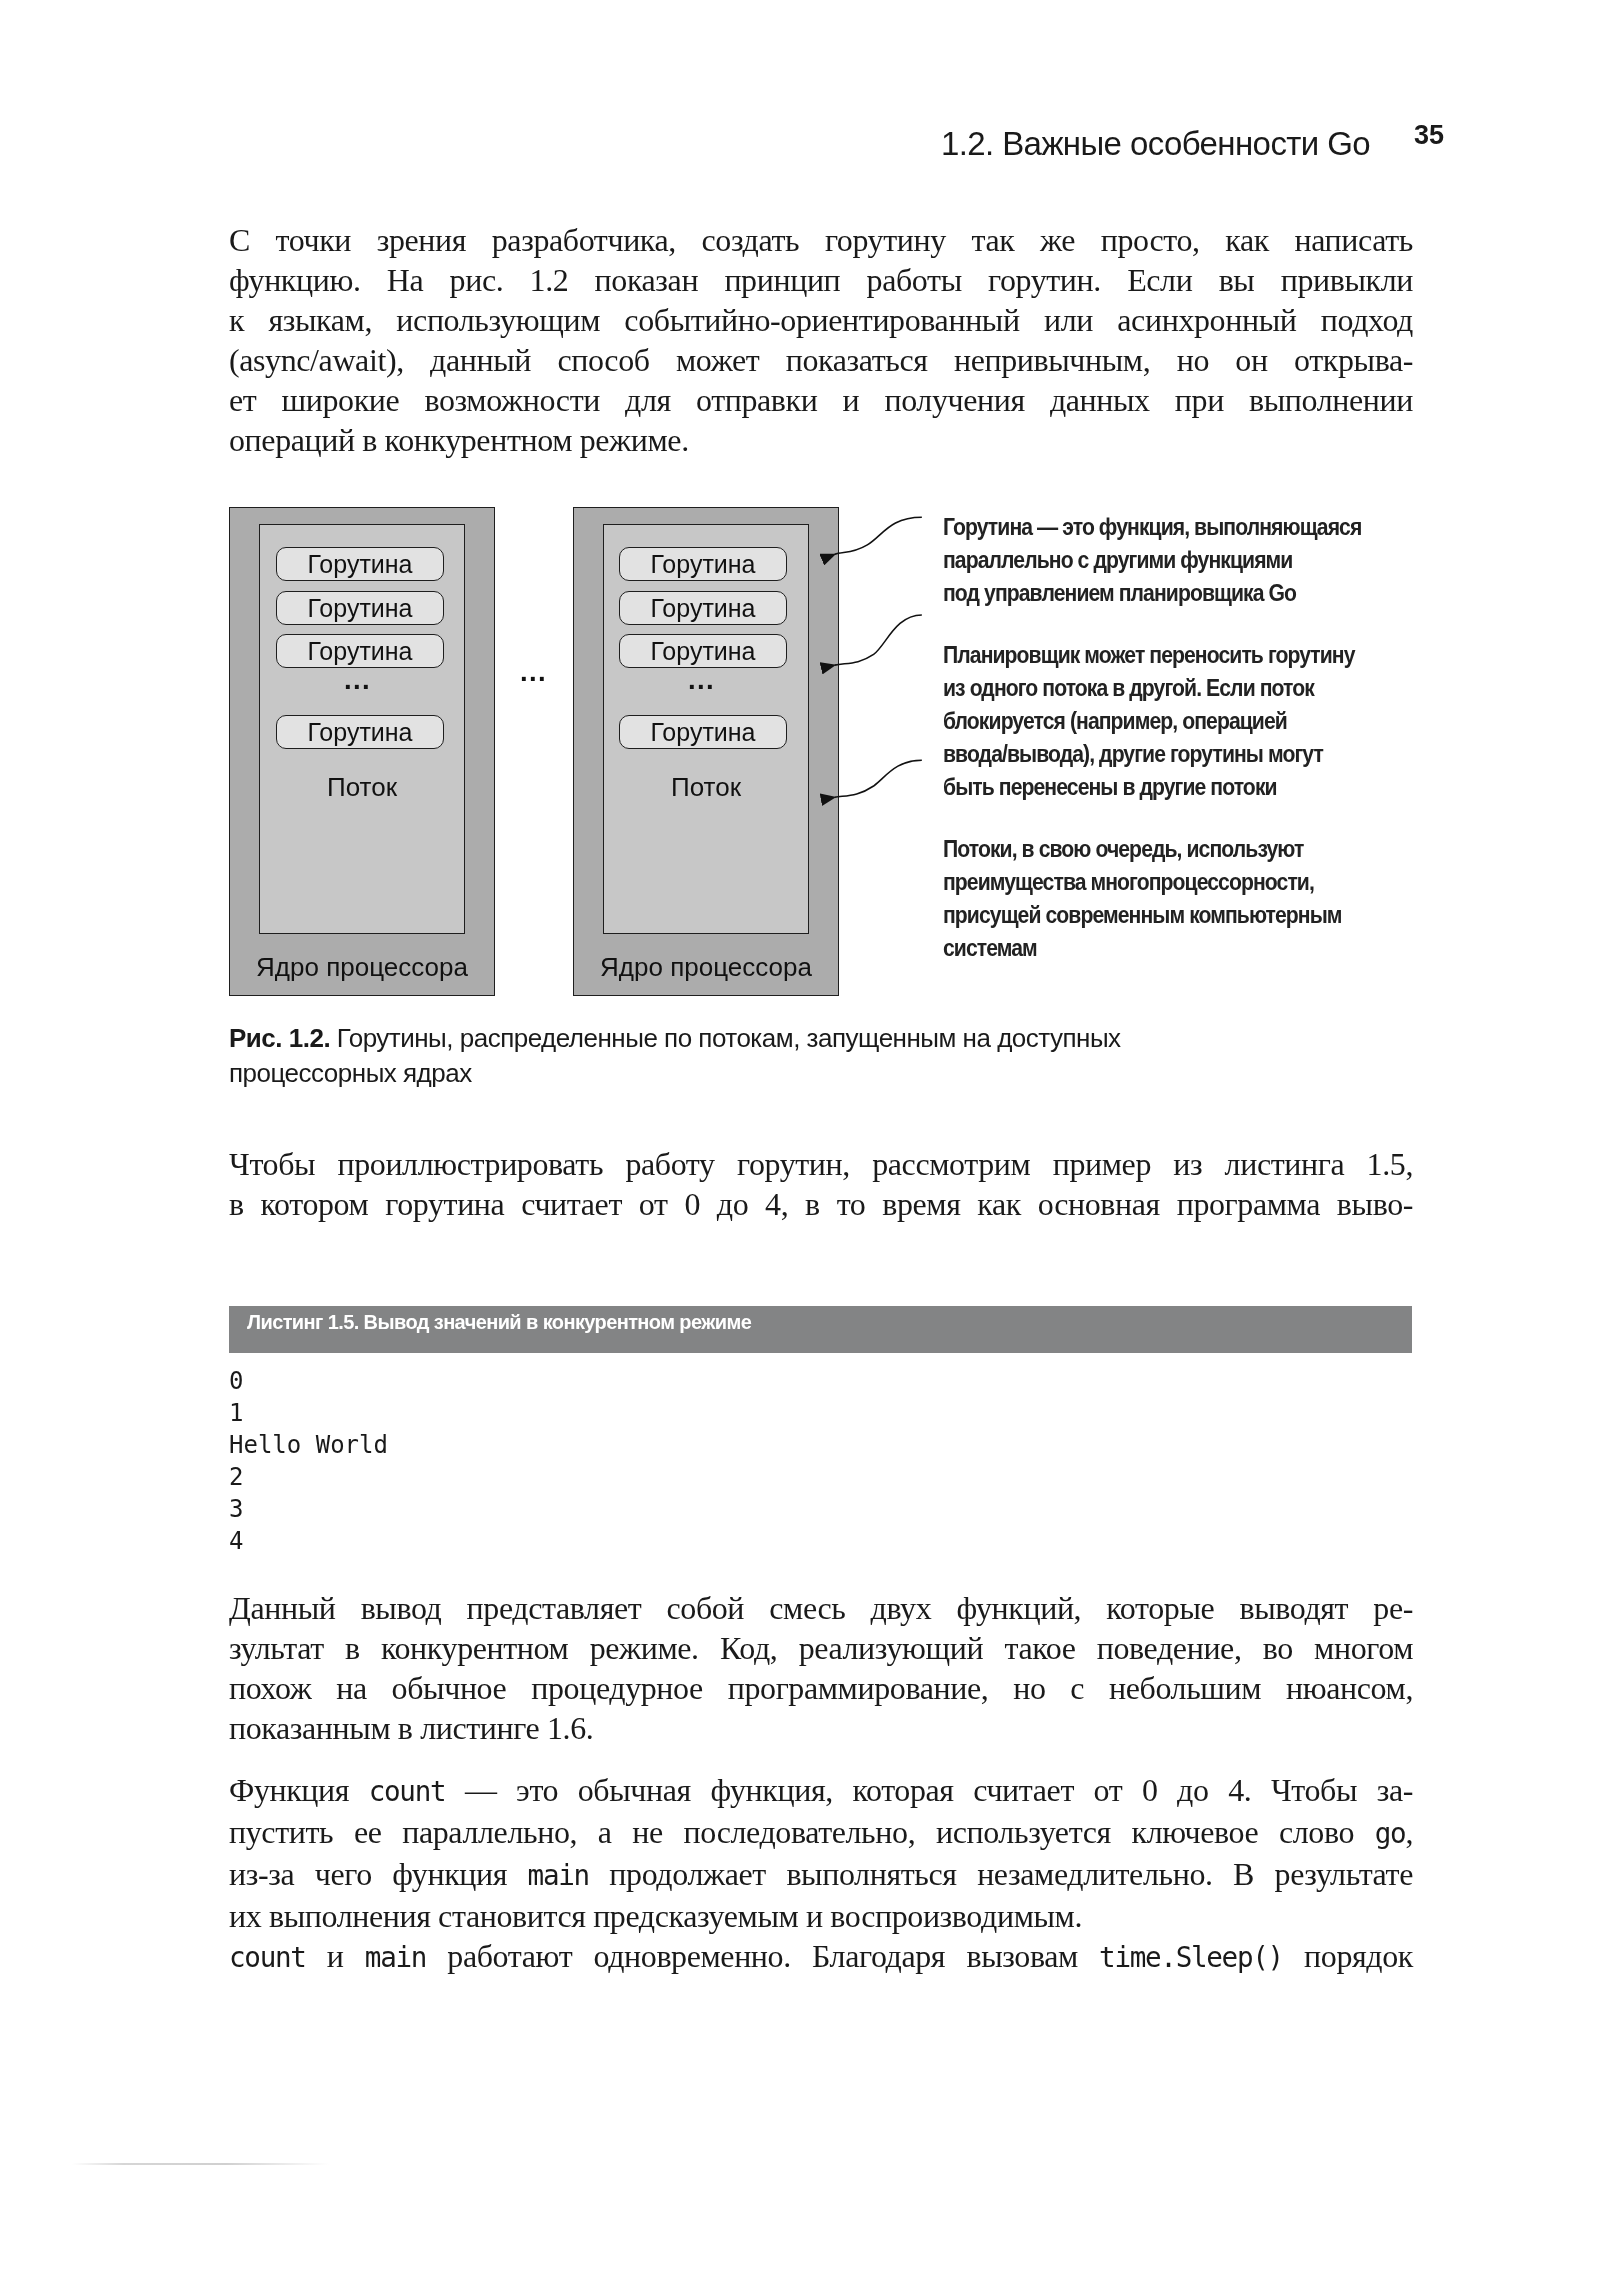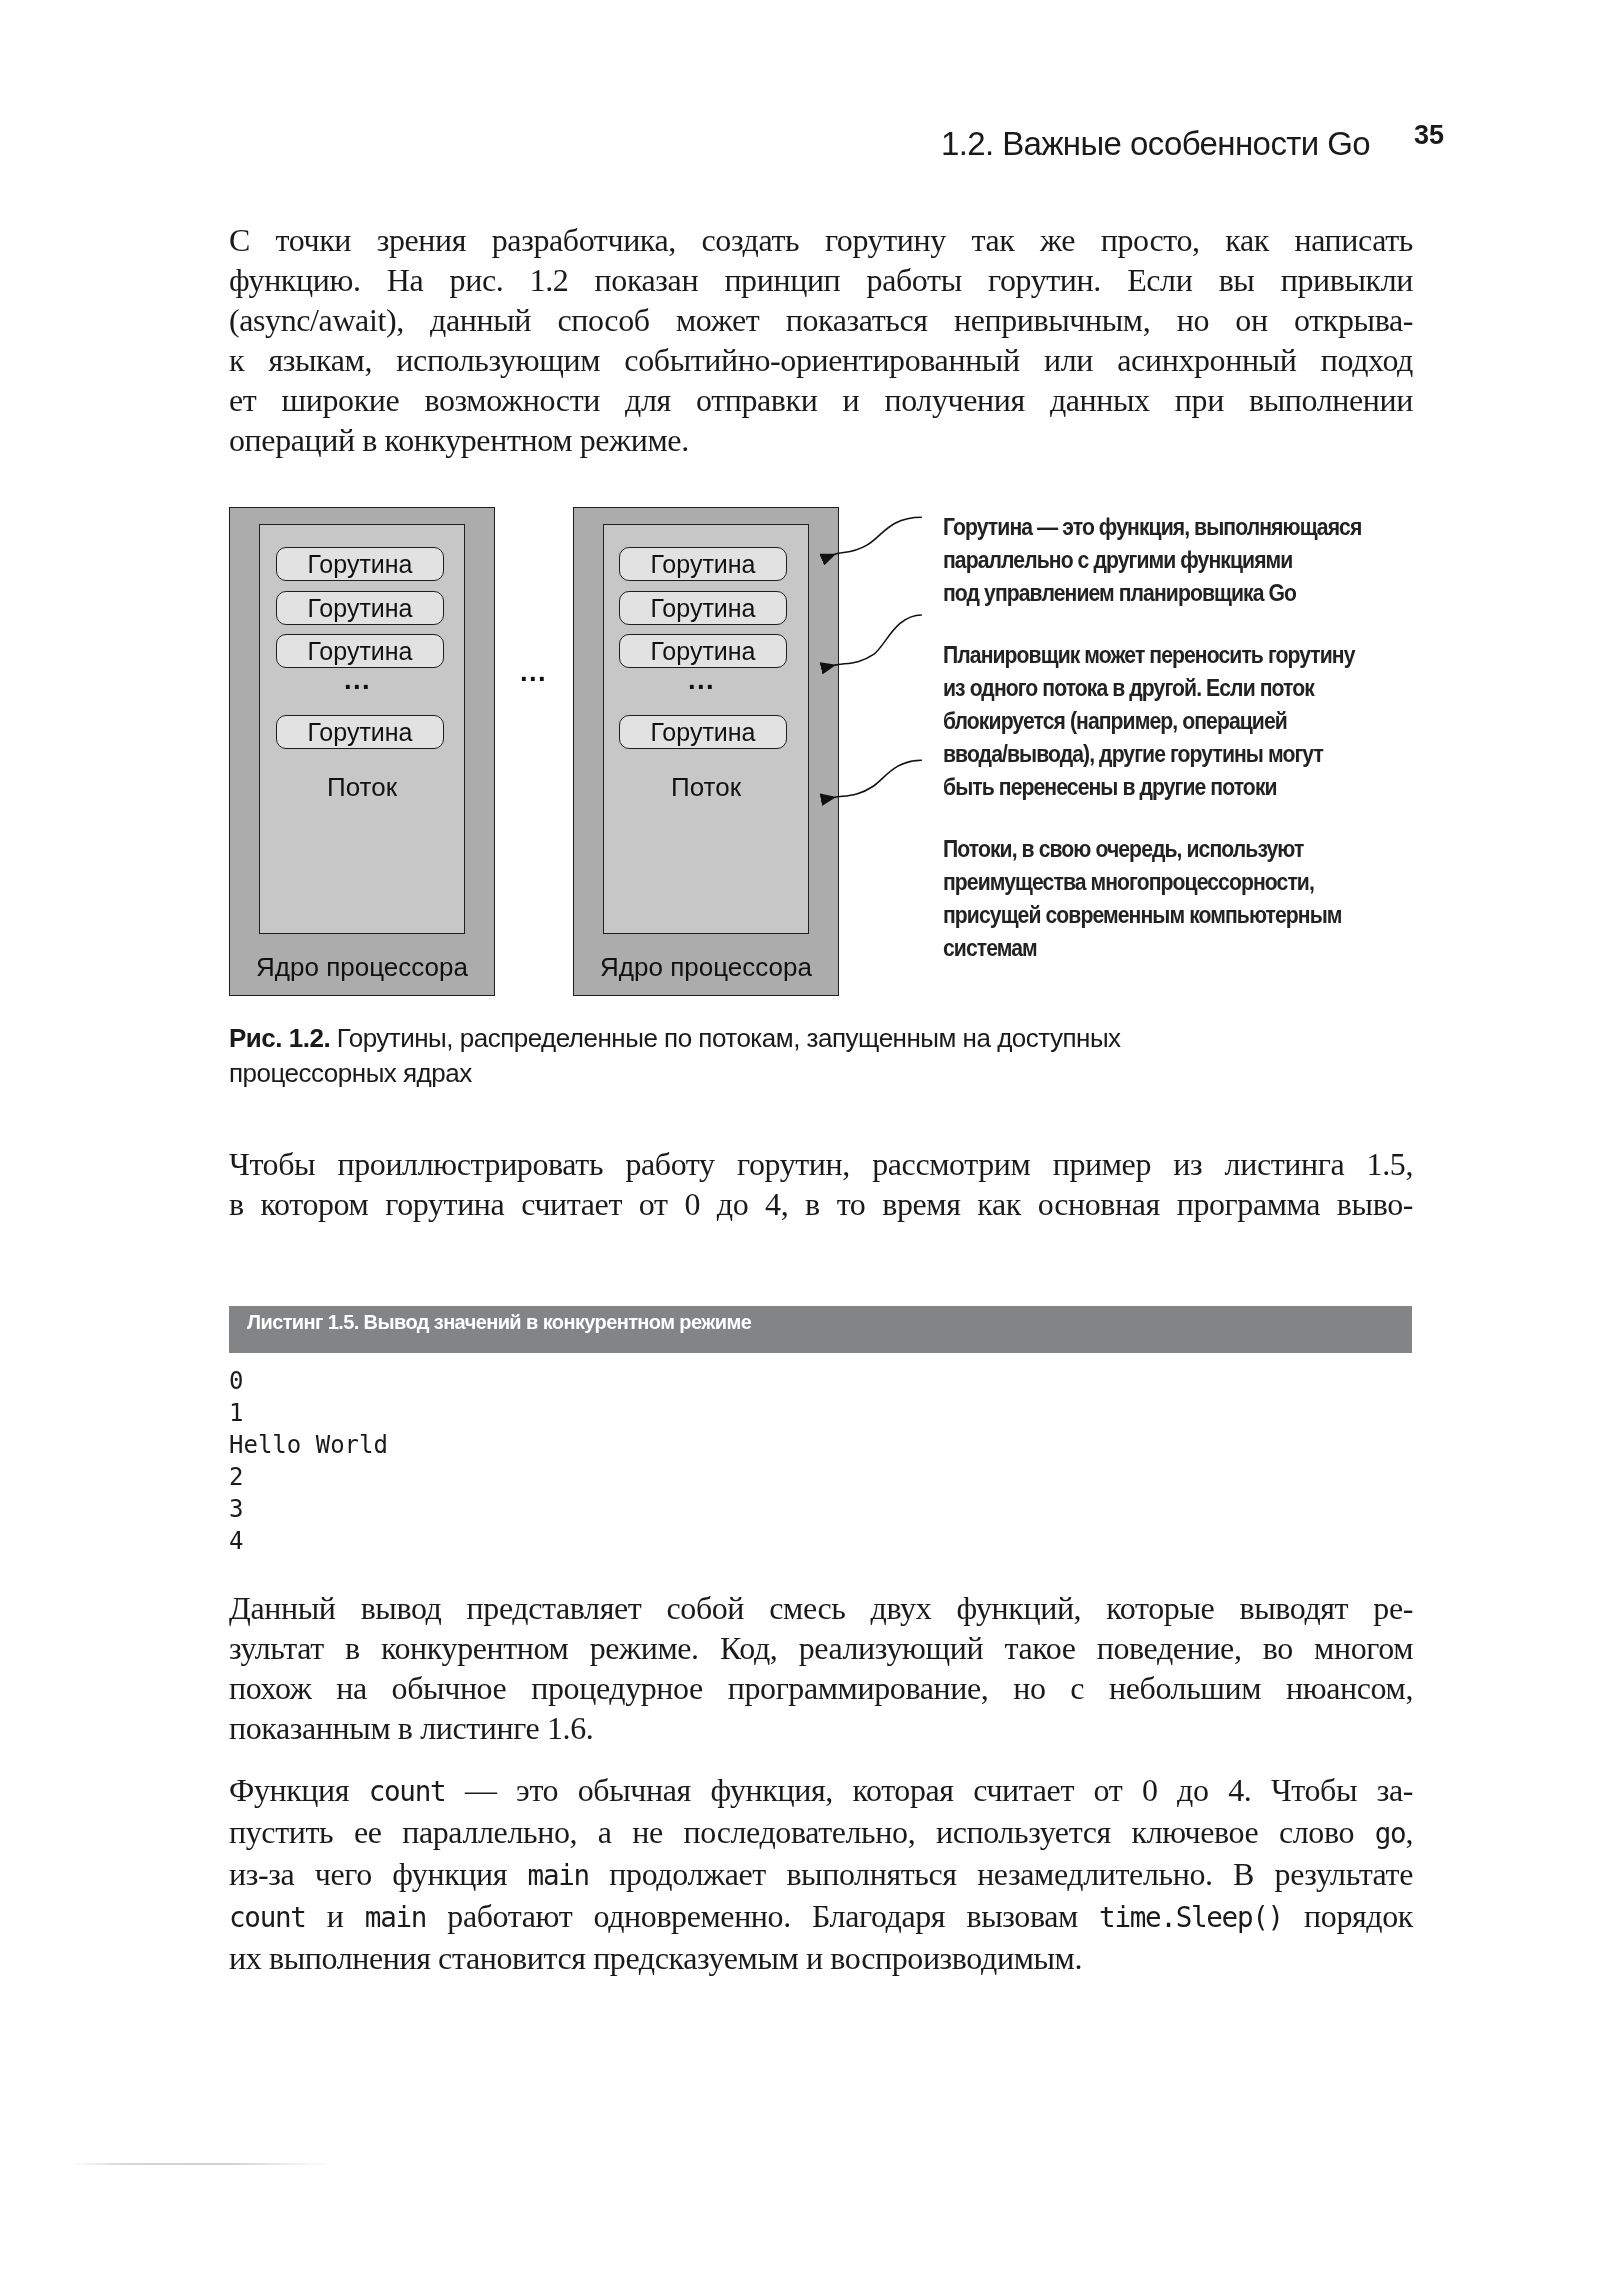--- a/index.html
+++ b/index.html
@@ -42,22 +42,22 @@
 </style>
 </head>
 <body>
 
 <div class="abs sans" id="running-head">1.2. Важные особенности Go</div>
 <div class="abs sans" id="page-number">35</div>
 
 <div class="abs para serif" style="top:220px;">
   <span class="line">С точки зрения разработчика, создать горутину так же просто, как написать</span>
   <span class="line">функцию. На рис. 1.2 показан принцип работы горутин. Если вы привыкли</span>
+  <span class="line">к языкам, использующим событийно-ориентированный или асинхронный подход</span>
   <span class="line">(async/await), данный способ может показаться непривычным, но он открыва-</span>
-  <span class="line">к языкам, использующим событийно-ориентированный или асинхронный подход</span>
   <span class="line">ет широкие возможности для отправки и получения данных при выполнении</span>
   <span class="line last">операций в конкурентном режиме.</span>
 </div>
 
 <div>
 
   <div class="abs core" style="left: 229px; top: 507px; width: 266px; height: 489px; background: rgb(172, 172, 172); border-color: rgb(30, 30, 30);"></div>
   <div class="abs thread" style="left: 259px; top: 524px; width: 206px; height: 410px; background: rgb(199, 199, 199); border-color: rgb(30, 30, 30);"></div>
   <div class="abs gor" style="left: 276px; top: 547px; width: 168px; height: 34px; background: rgb(226, 226, 226); border-color: rgb(30, 30, 30);">Горутина</div>
   <div class="abs gor" style="left: 276px; top: 591px; width: 168px; height: 34px; background: rgb(226, 226, 226); border-color: rgb(30, 30, 30);">Горутина</div>
@@ -136,18 +136,18 @@
   <span class="line">Данный вывод представляет собой смесь двух функций, которые выводят ре-</span>
   <span class="line">зультат в конкурентном режиме. Код, реализующий такое поведение, во многом</span>
   <span class="line">похож на обычное процедурное программирование, но с небольшим нюансом,</span>
   <span class="line last">показанным в листинге 1.6.</span>
 </div>
 
 <div class="abs para serif" style="top:1770px;">
   <span class="line"><span>Функция </span><span class="code-inline">count</span><span> — это обычная функция, которая считает от 0 до 4. Чтобы за-</span></span>
   <span class="line"><span>пустить ее параллельно, а не последовательно, используется ключевое слово </span><span class="code-inline">go</span><span>,</span></span>
   <span class="line"><span>из-за чего функция </span><span class="code-inline">main</span><span> продолжает выполняться незамедлительно. В результате</span></span>
+  <span class="line last">их выполнения становится предсказуемым и воспроизводимым.</span>
   <span class="line"><span class="code-inline">count</span><span> и </span><span class="code-inline">main</span><span> работают одновременно. Благодаря вызовам </span><span class="code-inline">time.Sleep()</span><span> порядок</span></span>
-  <span class="line last">их выполнения становится предсказуемым и воспроизводимым.</span>
 </div>
 
 <div class="abs" id="footer-rule"></div>
 
 
 </body></html>

